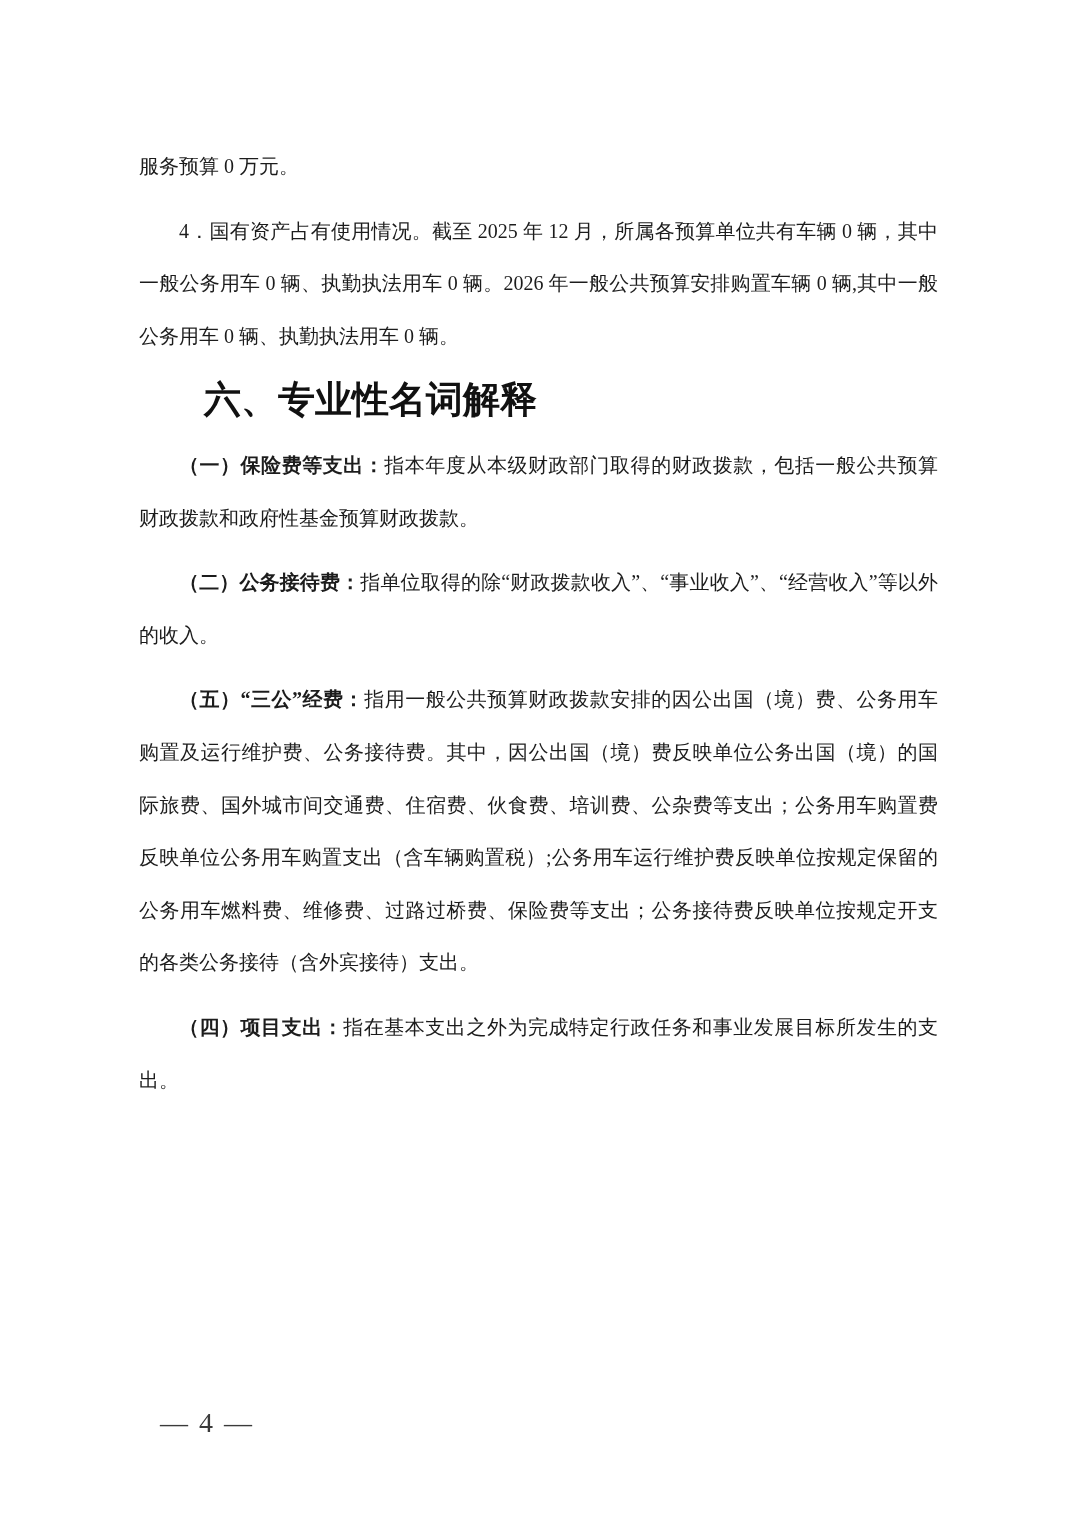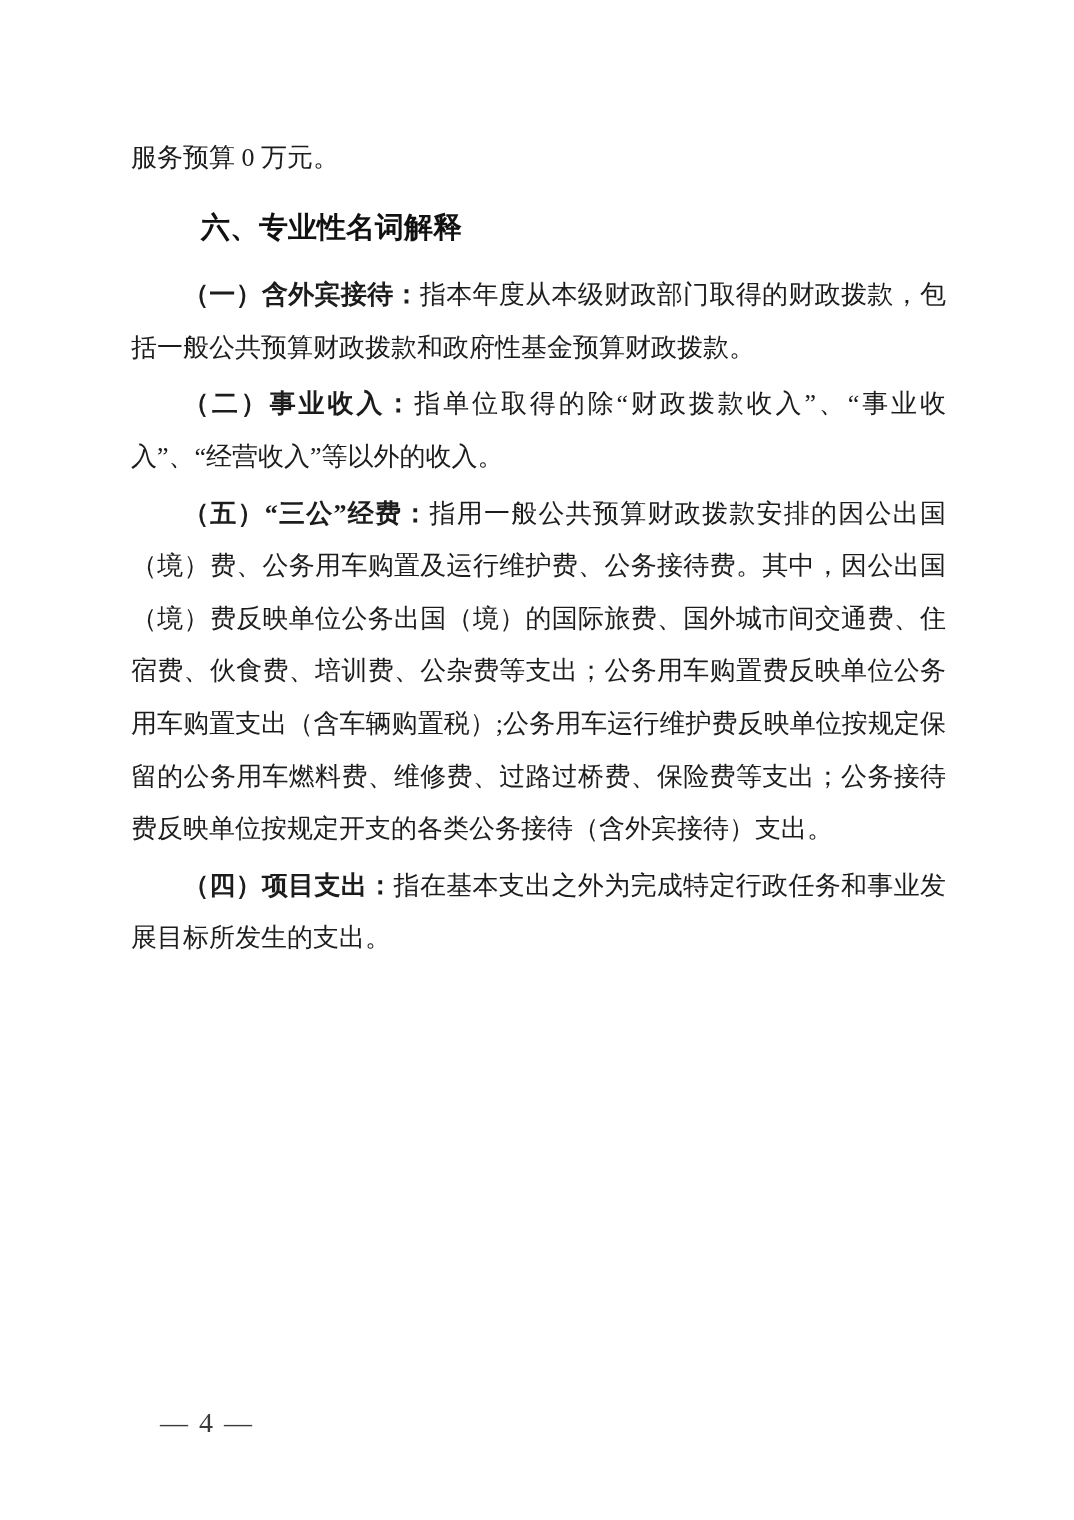--- a/index.html
+++ b/index.html
@@ -17,34 +17,34 @@
     font-family: "Liberation Serif", "DejaVu Serif", serif;
     overflow: hidden;
   }
   .textblock {
     position: absolute;
     left: 127px;
     top: 128px;
     width: 823px;
   }
   .para {
-    margin: 4px;
-    font-size: 26px;
+    margin: 12px;
+    font-size: 20px;
     line-height: 52.6px;
     text-align: justify;
     text-justify: inter-character;
     text-indent: 2em;
     color: #1c1c1c;
   }
   .para.continuation {
     text-indent: 0;
   }
   .section-heading {
-    margin: 16px;
-    font-size: 29px;
+    margin: 3px;
+    font-size: 37px;
     line-height: 52.6px;
     text-indent: 2em;
     font-weight: bold;
     font-family: "Liberation Sans", "DejaVu Sans", sans-serif;
     color: #111111;
   }
   .term {
     font-weight: bold;
   }
   .page-footer {
@@ -60,29 +60,30 @@
 </style>
 </head>
 <body>
 
 <div class="page">
   <div class="textblock">
 
     <p class="para continuation">服务预算 0 万元。</p>
 
 
+    <p class="para">4．国有资产占有使用情况。截至 2025 年 12 月，所属各预算单位共有车辆 0 辆，其中一般公务用车 0 辆、执勤执法用车 0 辆。2026 年一般公共预算安排购置车辆 0 辆,其中一般公务用车 0 辆、执勤执法用车 0 辆。</p>
 
     <h2 class="section-heading">六、专业性名词解释</h2>
 
     <p class="para">
-      <span class="term">（一）含外宾接待：</span><span>指本年度从本级财政部门取得的财政拨款，包括一般公共预算财政拨款和政府性基金预算财政拨款。</span>
+      <span class="term">（一）保险费等支出：</span><span>指本年度从本级财政部门取得的财政拨款，包括一般公共预算财政拨款和政府性基金预算财政拨款。</span>
     </p>
 
     <p class="para">
-      <span class="term">（二）事业收入：</span><span>指单位取得的除“财政拨款收入”、“事业收入”、“经营收入”等以外的收入。</span>
+      <span class="term">（二）公务接待费：</span><span>指单位取得的除“财政拨款收入”、“事业收入”、“经营收入”等以外的收入。</span>
     </p>
 
 
     <p class="para">
       <span class="term">（五）“三公”经费：</span><span>指用一般公共预算财政拨款安排的因公出国（境）费、公务用车购置及运行维护费、公务接待费。其中，因公出国（境）费反映单位公务出国（境）的国际旅费、国外城市间交通费、住宿费、伙食费、培训费、公杂费等支出；公务用车购置费反映单位公务用车购置支出（含车辆购置税）;公务用车运行维护费反映单位按规定保留的公务用车燃料费、维修费、过路过桥费、保险费等支出；公务接待费反映单位按规定开支的各类公务接待（含外宾接待）支出。</span>
     </p>
 
     <p class="para">
       <span class="term">（四）项目支出：</span><span>指在基本支出之外为完成特定行政任务和事业发展目标所发生的支出。</span>
     </p>

